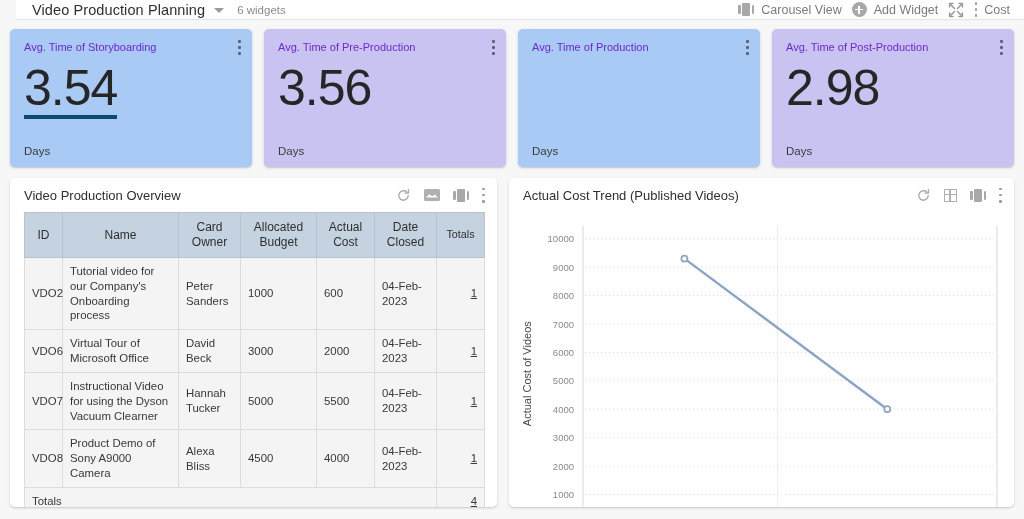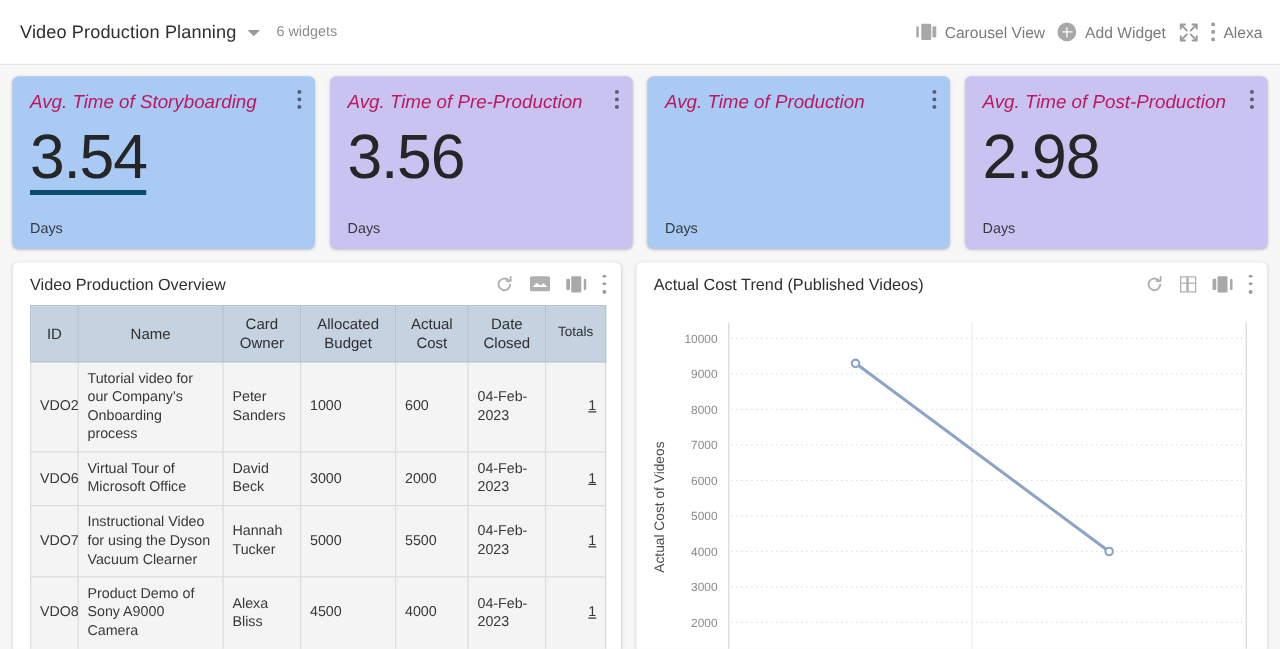--- a/index.html
+++ b/index.html
@@ -7,26 +7,27 @@
     width: 1024px; height: 519px;
     overflow: hidden;
     background: #f7f7f7;
     font-family: "Liberation Sans", sans-serif;
     color: #3c3c3c;
     -webkit-font-smoothing: antialiased;
   }
 
   
   #topbar {
-    height: 52px;
+    height: 20px;
     background: #ffffff;
     border-bottom: 1px solid #e4e4e4;
     display: flex;
     align-items: center;
     padding: 0 14px 0 16px;
+    margin-left: 16px;
   }
   .board-title {
     font-size: 14.5px;
     color: #2f2f2f;
     letter-spacing: .1px;
   }
   .caret {
     margin: 2px 0 0 9px;
     width: 0; height: 0;
     border-left: 5px solid transparent;
@@ -90,25 +91,24 @@
     flex: 1 1 0;
     height: 138px;
     border-radius: 5px;
     padding: 12px 14px 10px 14px;
     position: relative;
     box-shadow: 0 1px 3px rgba(0,0,0,.16), 0 1px 1px rgba(0,0,0,.07);
     display: flex;
     flex-direction: column;
   }
   .kpi-title {
-    font-size: 15px;
-    color: #be185d;
+    font-size: 11px;
+    color: #6d28d9;
     line-height: 1.2;
     padding-right: 18px;
-    font-style: italic;
   }
   .kpi-value {
     font-size: 50px;
     line-height: 52px;
     font-weight: 400;
     color: #262626;
     letter-spacing: -1px;
     margin-top: 8px;
     align-self: flex-start;
   }
@@ -280,21 +280,21 @@
         </g>
       </svg>
     </div>
 
     <div class="tb-action">
       <span class="ic-dots">
           <span></span>
           <span></span>
           <span></span>
         </span>
-      <span>Alexa</span>
+      <span>Cost</span>
     </div>
 
   </div>
 </div>
 
 <div id="kpi-row">
 
   <div class="kpi" style="background: rgb(168, 202, 245);">
     <div class="kpi-title">Avg. Time of Storyboarding</div>
     <div class="kpi-value underlined">3.54</div>

